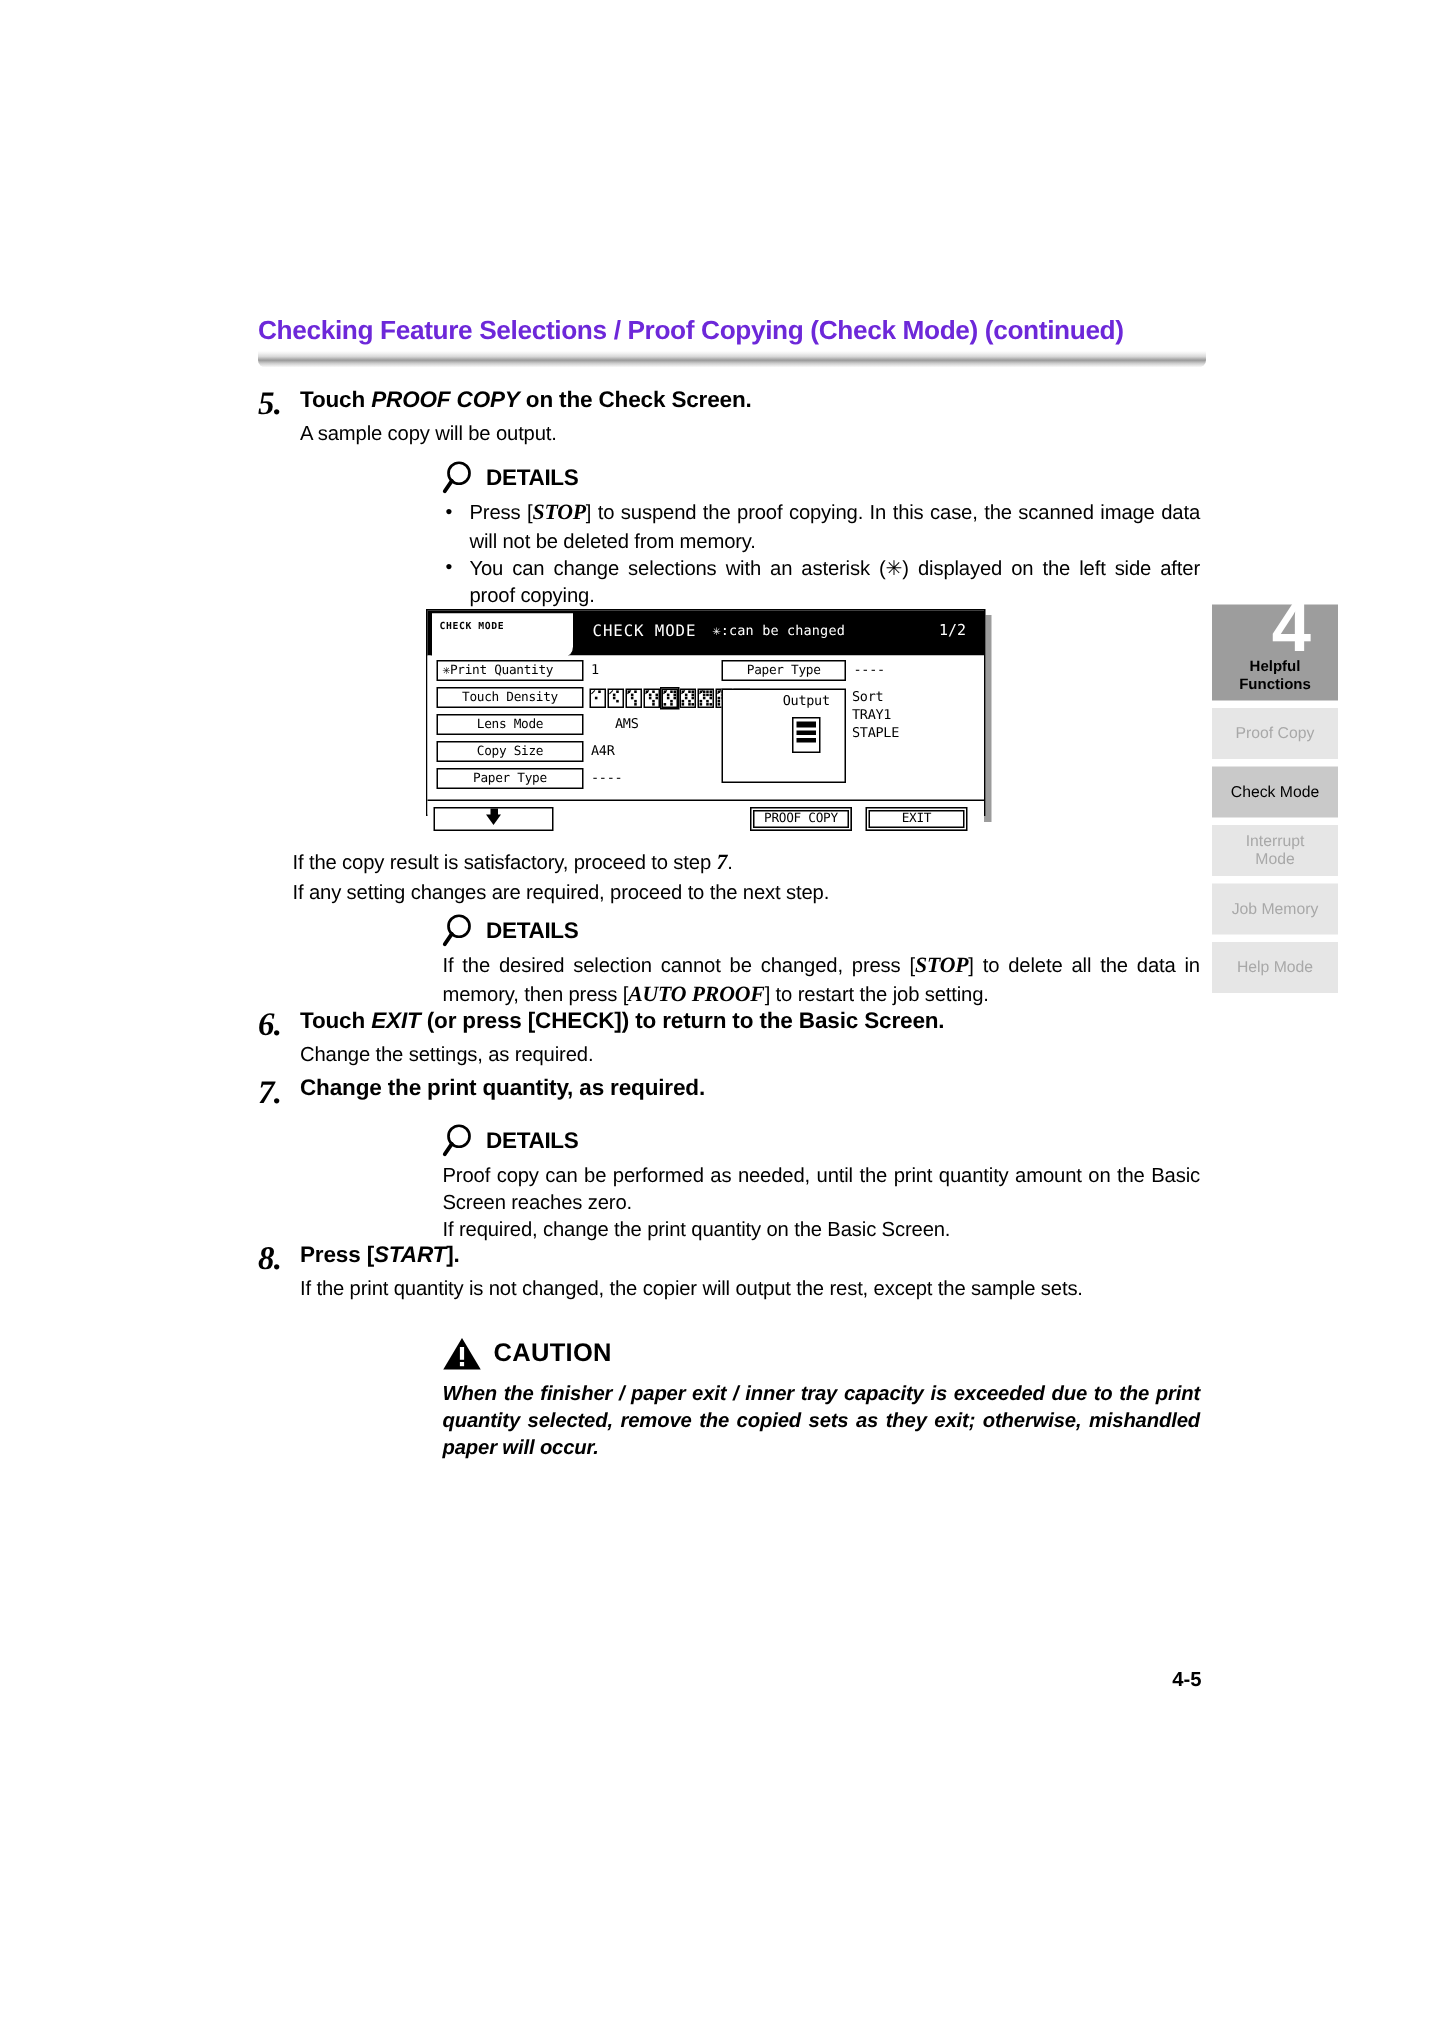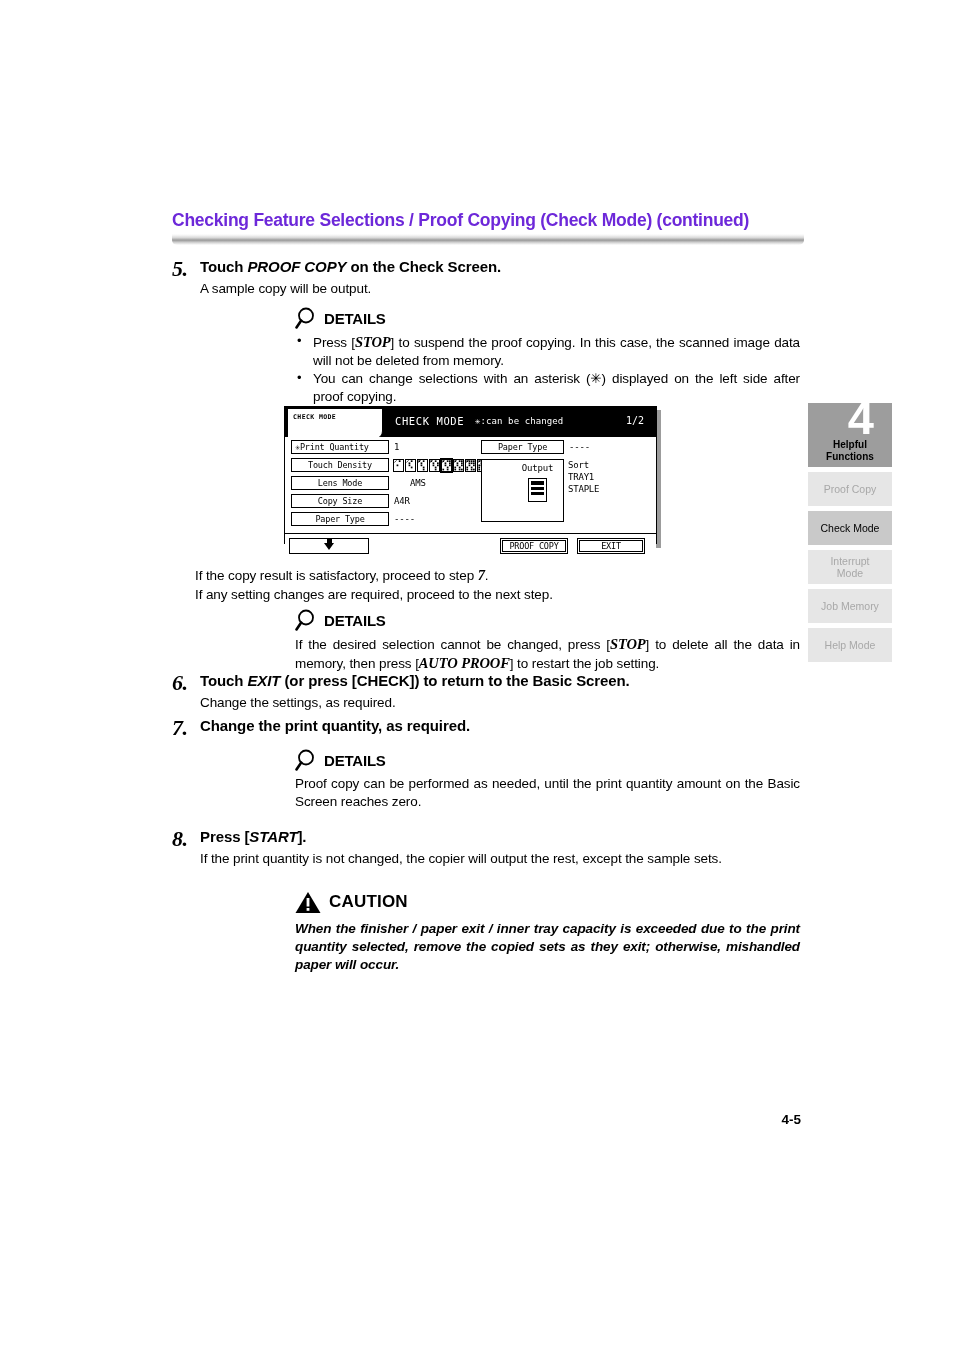--- a/index.html
+++ b/index.html
@@ -677,20 +677,21 @@
     <div class="details-head">
       <span class="mag-icon">
         <svg viewBox="0 0 26 26" width="26" height="26">
           <circle cx="11" cy="9.5" r="7" fill="none" stroke="#000" stroke-width="1.8"></circle>
           <line x1="6.2" y1="14.6" x2="1.5" y2="21.5" stroke="#000" stroke-width="2.6" stroke-linecap="round"></line>
         </svg>
       </span>
       <span class="details-label">DETAILS</span>
     </div>
     <div class="details-text">Proof copy can be performed as needed, until the print quantity amount on the Basic Screen reaches zero.</div>
+    <div class="details-text" style="text-align:left;">If required, change the print quantity on the Basic Screen.</div>
   </div>
 
   <div class="step" style="left:172px; top:828px; width:632px;">
     <div class="step-num">8.</div>
     <div class="step-body">
       <div class="step-head"><span>Press [</span><i>START</i><span>].</span></div>
       <div class="step-sub">If the print quantity is not changed, the copier will output the rest, except the sample sets.</div>
     </div>
   </div>
 

